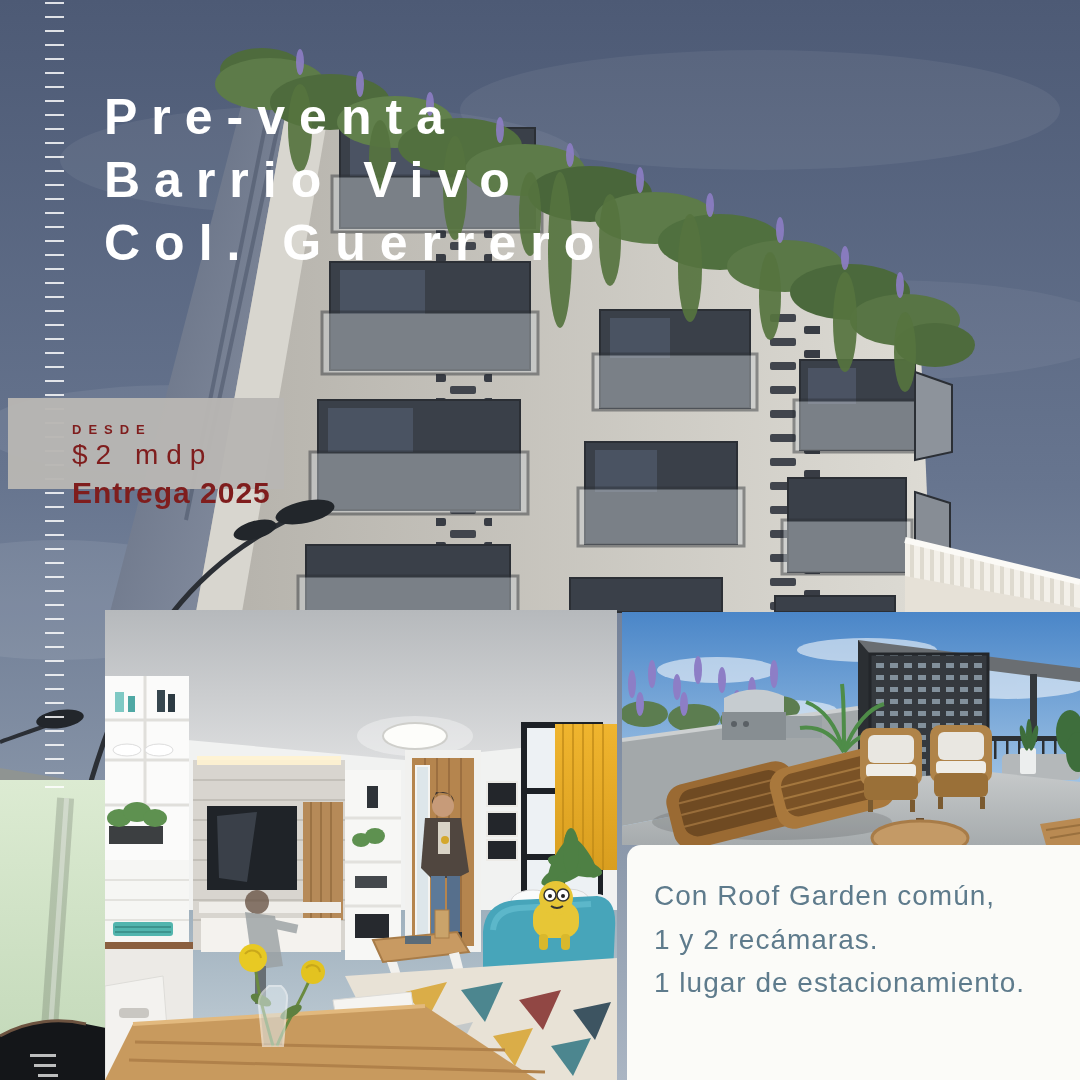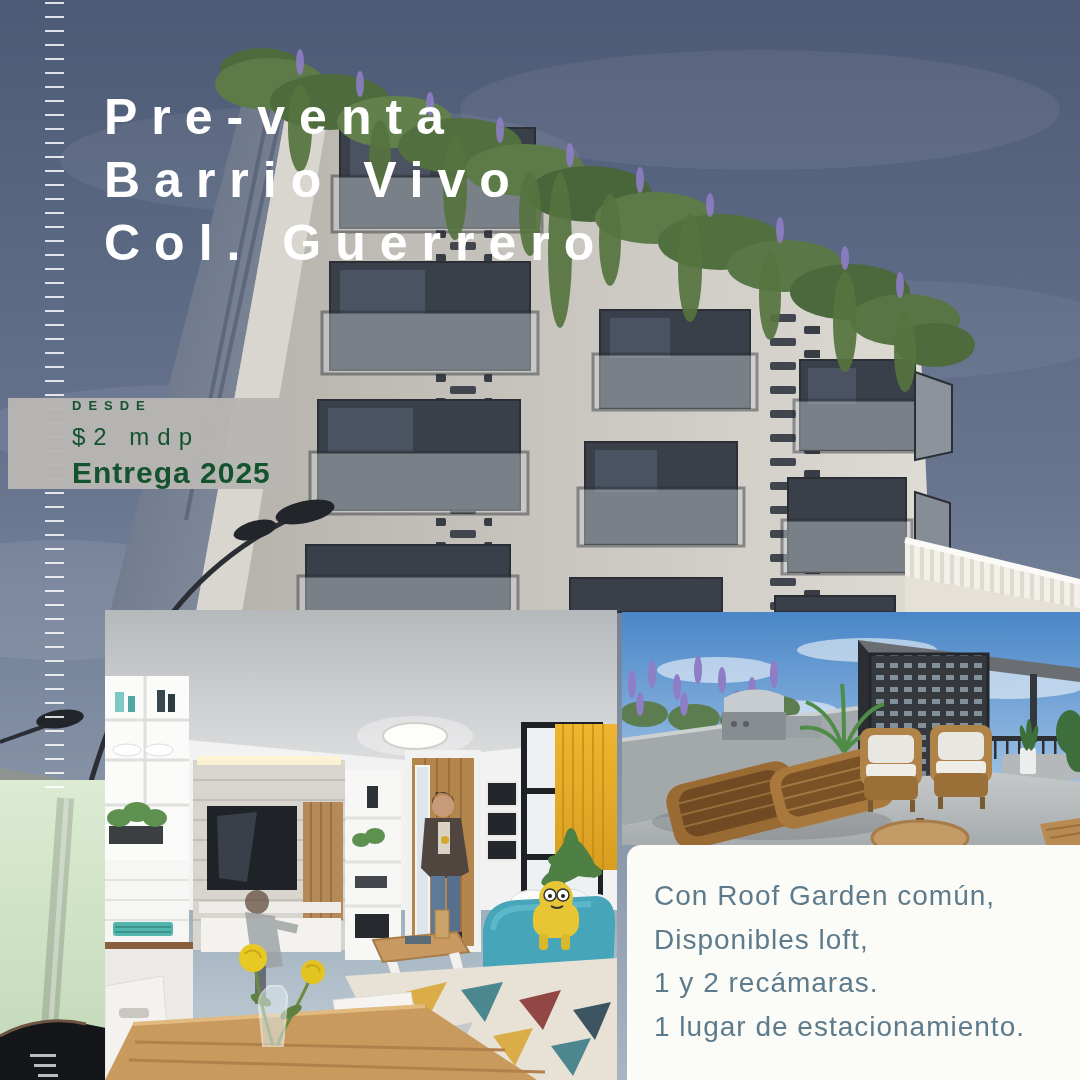--- a/index.html
+++ b/index.html
@@ -19,24 +19,24 @@
   .title{
     position:absolute;left:104px;top:86px;z-index:5;margin:0;
     color:#ffffff;font-size:50px;line-height:63px;font-weight:500;
     letter-spacing:14px;white-space:nowrap;
   }
   .title span{display:block;font-weight:bold;}
   
   .badge{
     position:absolute;left:8px;top:398px;width:276px;height:91px;z-index:6;
     background:rgba(184,182,179,.97);
-    box-sizing:border-box;padding:0 0 0 64px;color:#14532d;
+    box-sizing:border-box;padding:24px 0 0 64px;color:#7f1d1d;
   }
   .badge-label{font-size:13px;font-weight:700;letter-spacing:7px;}
-  .badge-price{font-size:24px;font-weight:500;letter-spacing:8px;margin-top:10px;}
+  .badge-price{font-size:28px;font-weight:500;letter-spacing:8px;margin-top:2px;}
   .badge-delivery{font-size:30px;font-weight:700;letter-spacing:1px;margin-top:5px;}
   
   .interior{position:absolute;left:105px;top:610px;width:512px;height:470px;z-index:4;overflow:hidden;}
   .roof{position:absolute;left:622px;top:612px;width:458px;height:233px;z-index:4;overflow:hidden;}
   
   .desc-box{
     position:absolute;left:627px;top:845px;width:453px;height:249px;z-index:7;
     background:#fbfbf8;border-top-left-radius:14px;
     box-sizing:border-box;padding:29px 10px 0 27px;
   }
@@ -557,19 +557,18 @@
     <rect x="294" y="206" width="8" height="22" fill="#6b4f30"></rect>
     <ellipse cx="298" cy="226" rx="48" ry="17" fill="#c49a66" stroke="#a87c48" stroke-width="3"></ellipse>
     <polygon points="418,212 458,206 458,233 424,233" fill="#b98a52"></polygon>
     <path d="M424,218 L458,213 M428,226 L458,221" stroke="#99703e" stroke-width="2"></path>
   </svg>
   </div>
 
   <div class="desc-box">
     <p>
       <span>Con Roof Garden común,</span>
-      <span>Disponibles loft,</span>
       <span>1 y 2 recámaras.</span>
       <span>1 lugar de estacionamiento.</span>
     </p>
   </div>
 
 </div>
 
 </body></html>

